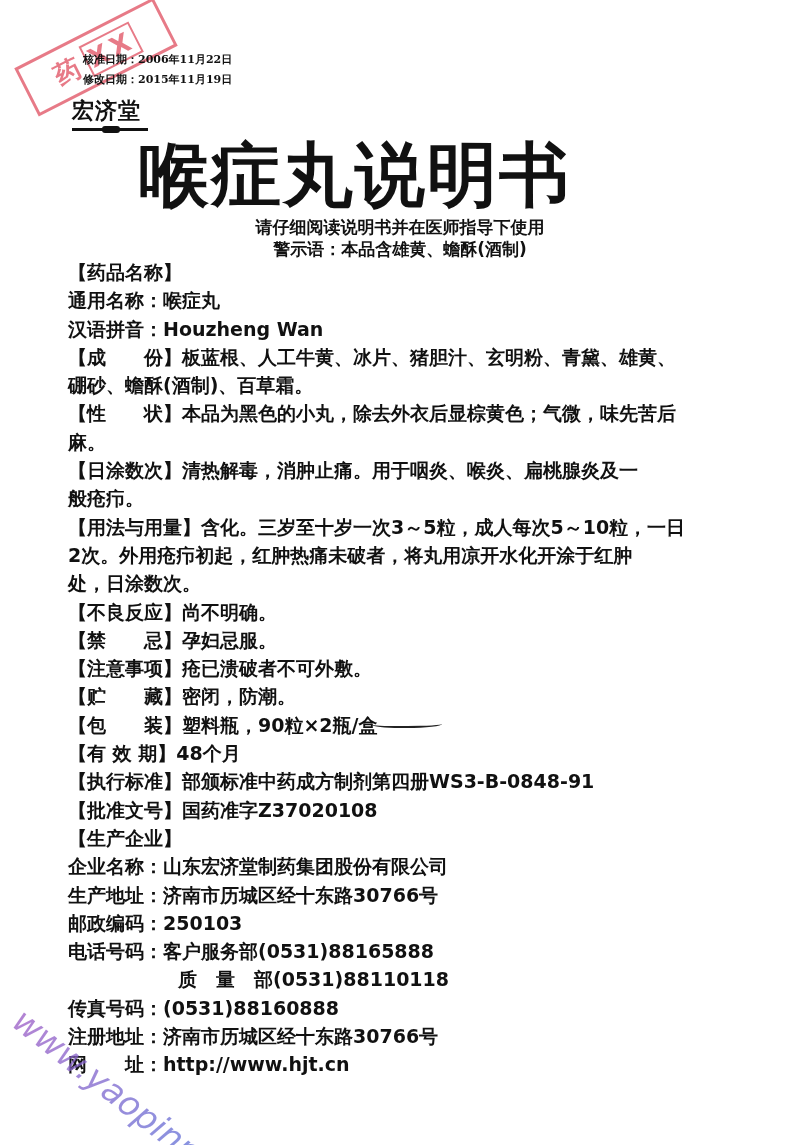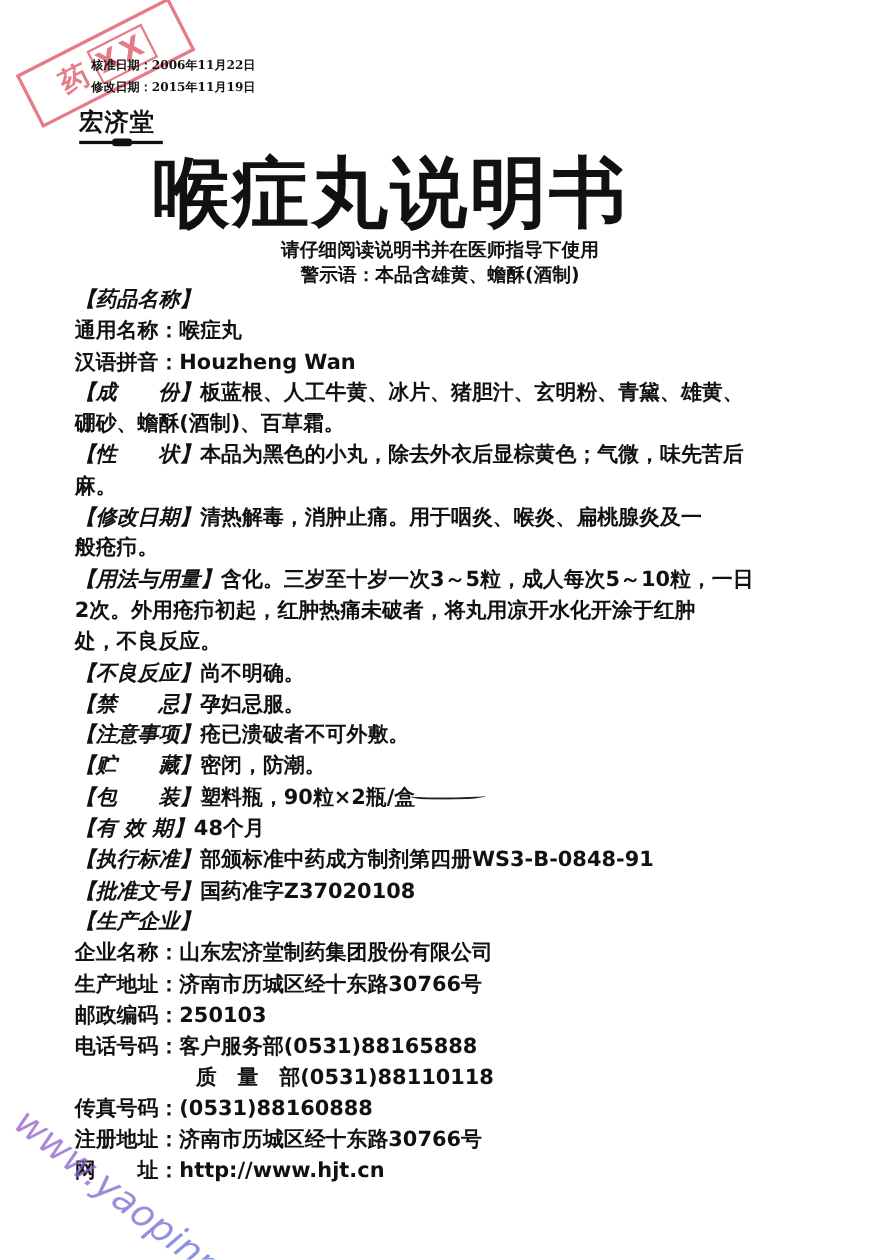--- a/index.html
+++ b/index.html
@@ -20,21 +20,21 @@
     .logo-bar::after { content: ""; position: absolute; left: 30px; top: -2px; width: 18px; height: 7px; background: #111; border-radius: 3px; }
     .title {
       position: absolute; left: 0; width: 710px; top: 130px; text-align: center;
       font-family: "DejaVu Serif", serif; font-weight: bold; font-size: 70px; letter-spacing: 2px; line-height: 90px;
     }
     .subtitle { position: absolute; left: 0; width: 800px; text-align: center; font-weight: bold; font-size: 17px; }
     .sub1 { top: 216px; }
     .sub2 { top: 238px; }
     .content { position: absolute; left: 68px; top: 258px; width: 650px; font-size: 19px; line-height: 28.3px; font-weight: 600; }
     .row { margin: 0; }
-    .lbl { font-weight: bold; font-style: italic; }
+    .lbl { font-weight: bold; }
     .indent { padding-left: 110px; }
     .sig-mark { display: inline-block; width: 70px; height: 6px; border-bottom: 2px solid #222; border-radius: 0 0 50% 40%; transform: translateY(-4px); margin-left: -6px; }
     .watermark {
       position: absolute; left: 30px; top: 1000px; color: #4d6fd6; font-family: "DejaVu Sans", sans-serif;
       font-size: 34px; font-style: italic; transform: rotate(38deg); transform-origin: left top; opacity: 0.75;
       background: linear-gradient(90deg, #9a5bc5, #3f7be0); -webkit-background-clip: text; background-clip: text; -webkit-text-fill-color: transparent;
     }
   </style>
 </head>
 <body>
@@ -62,28 +62,28 @@
   <div class="row">汉语拼音：Houzheng Wan</div>
   <div class="row">
     <span class="lbl">【成　　份】</span><span>板蓝根、人工牛黄、冰片、猪胆汁、玄明粉、青黛、雄黄、</span>
   </div>
   <div class="row">硼砂、蟾酥(酒制)、百草霜。</div>
   <div class="row">
     <span class="lbl">【性　　状】</span><span>本品为黑色的小丸，除去外衣后显棕黄色；气微，味先苦后</span>
   </div>
   <div class="row">麻。</div>
   <div class="row">
-    <span class="lbl">【修改日期】</span><span>清热解毒，消肿止痛。用于咽炎、喉炎、扁桃腺炎及一</span>
+    <span class="lbl">【日涂数次】</span><span>清热解毒，消肿止痛。用于咽炎、喉炎、扁桃腺炎及一</span>
   </div>
   <div class="row">般疮疖。</div>
   <div class="row">
     <span class="lbl">【用法与用量】</span><span>含化。三岁至十岁一次3～5粒，成人每次5～10粒，一日</span>
   </div>
   <div class="row">2次。外用疮疖初起，红肿热痛未破者，将丸用凉开水化开涂于红肿</div>
-  <div class="row">处，不良反应。</div>
+  <div class="row">处，日涂数次。</div>
   <div class="row">
     <span class="lbl">【不良反应】</span><span>尚不明确。</span>
   </div>
   <div class="row">
     <span class="lbl">【禁　　忌】</span><span>孕妇忌服。</span>
   </div>
   <div class="row">
     <span class="lbl">【注意事项】</span><span>疮已溃破者不可外敷。</span>
   </div>
   <div class="row">

